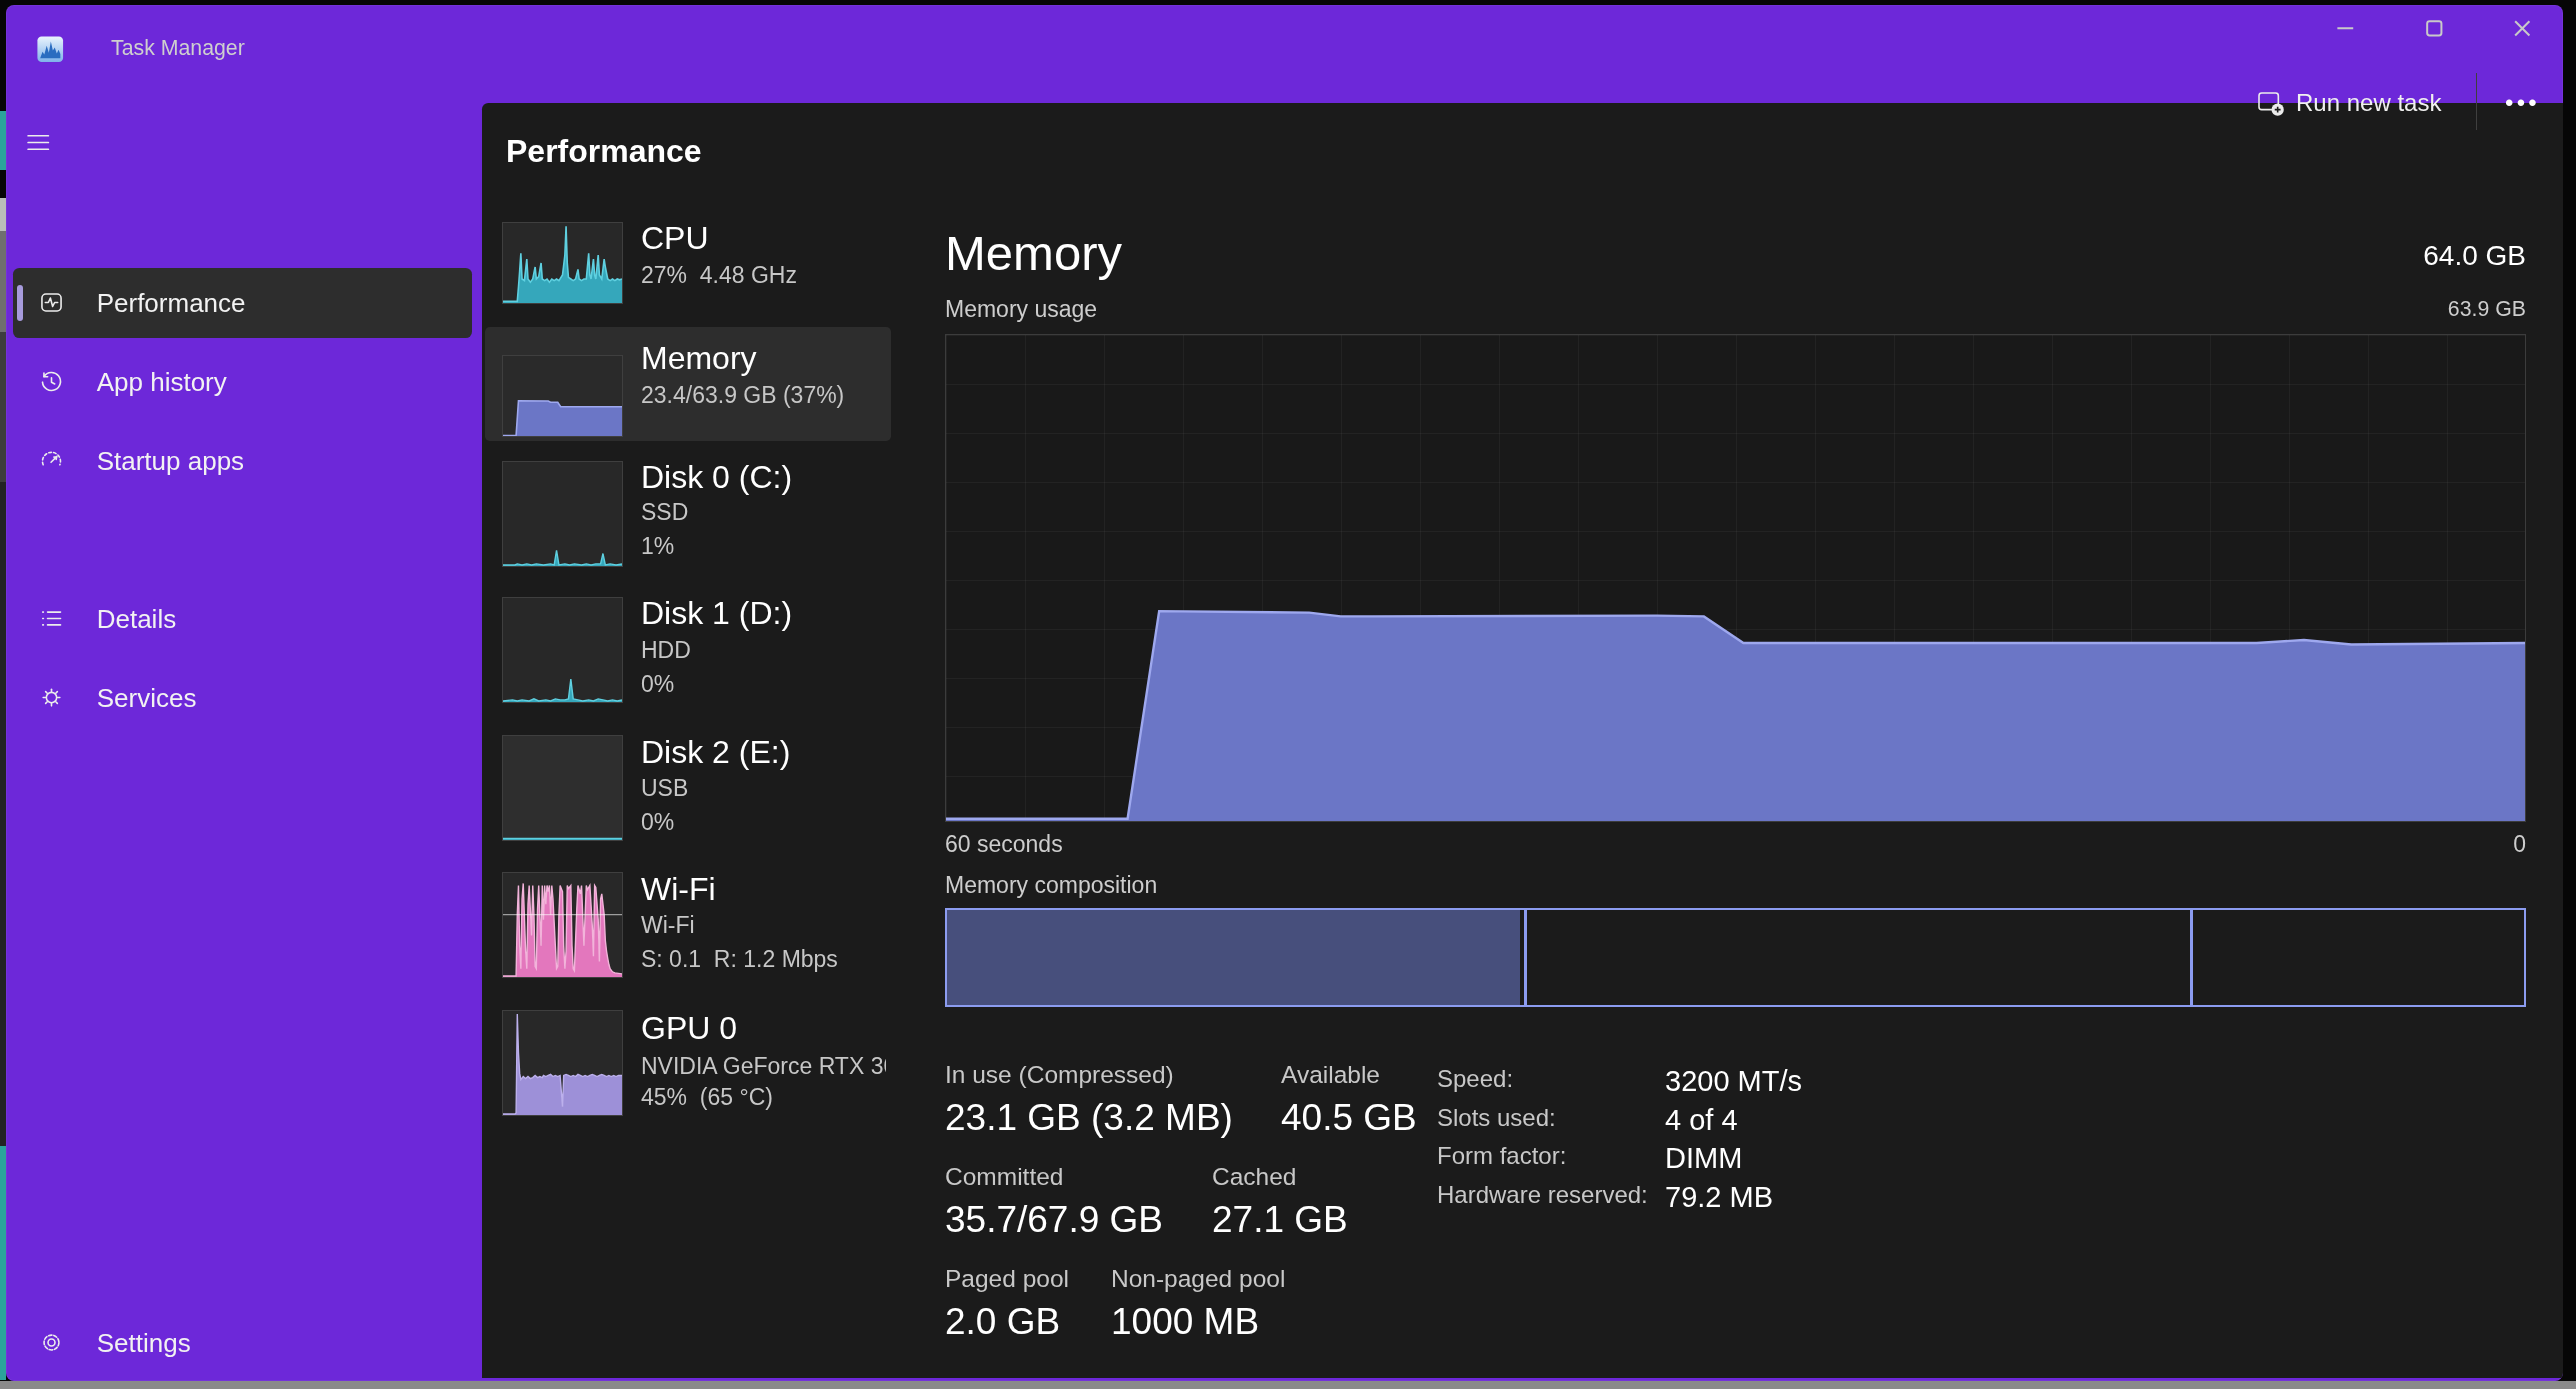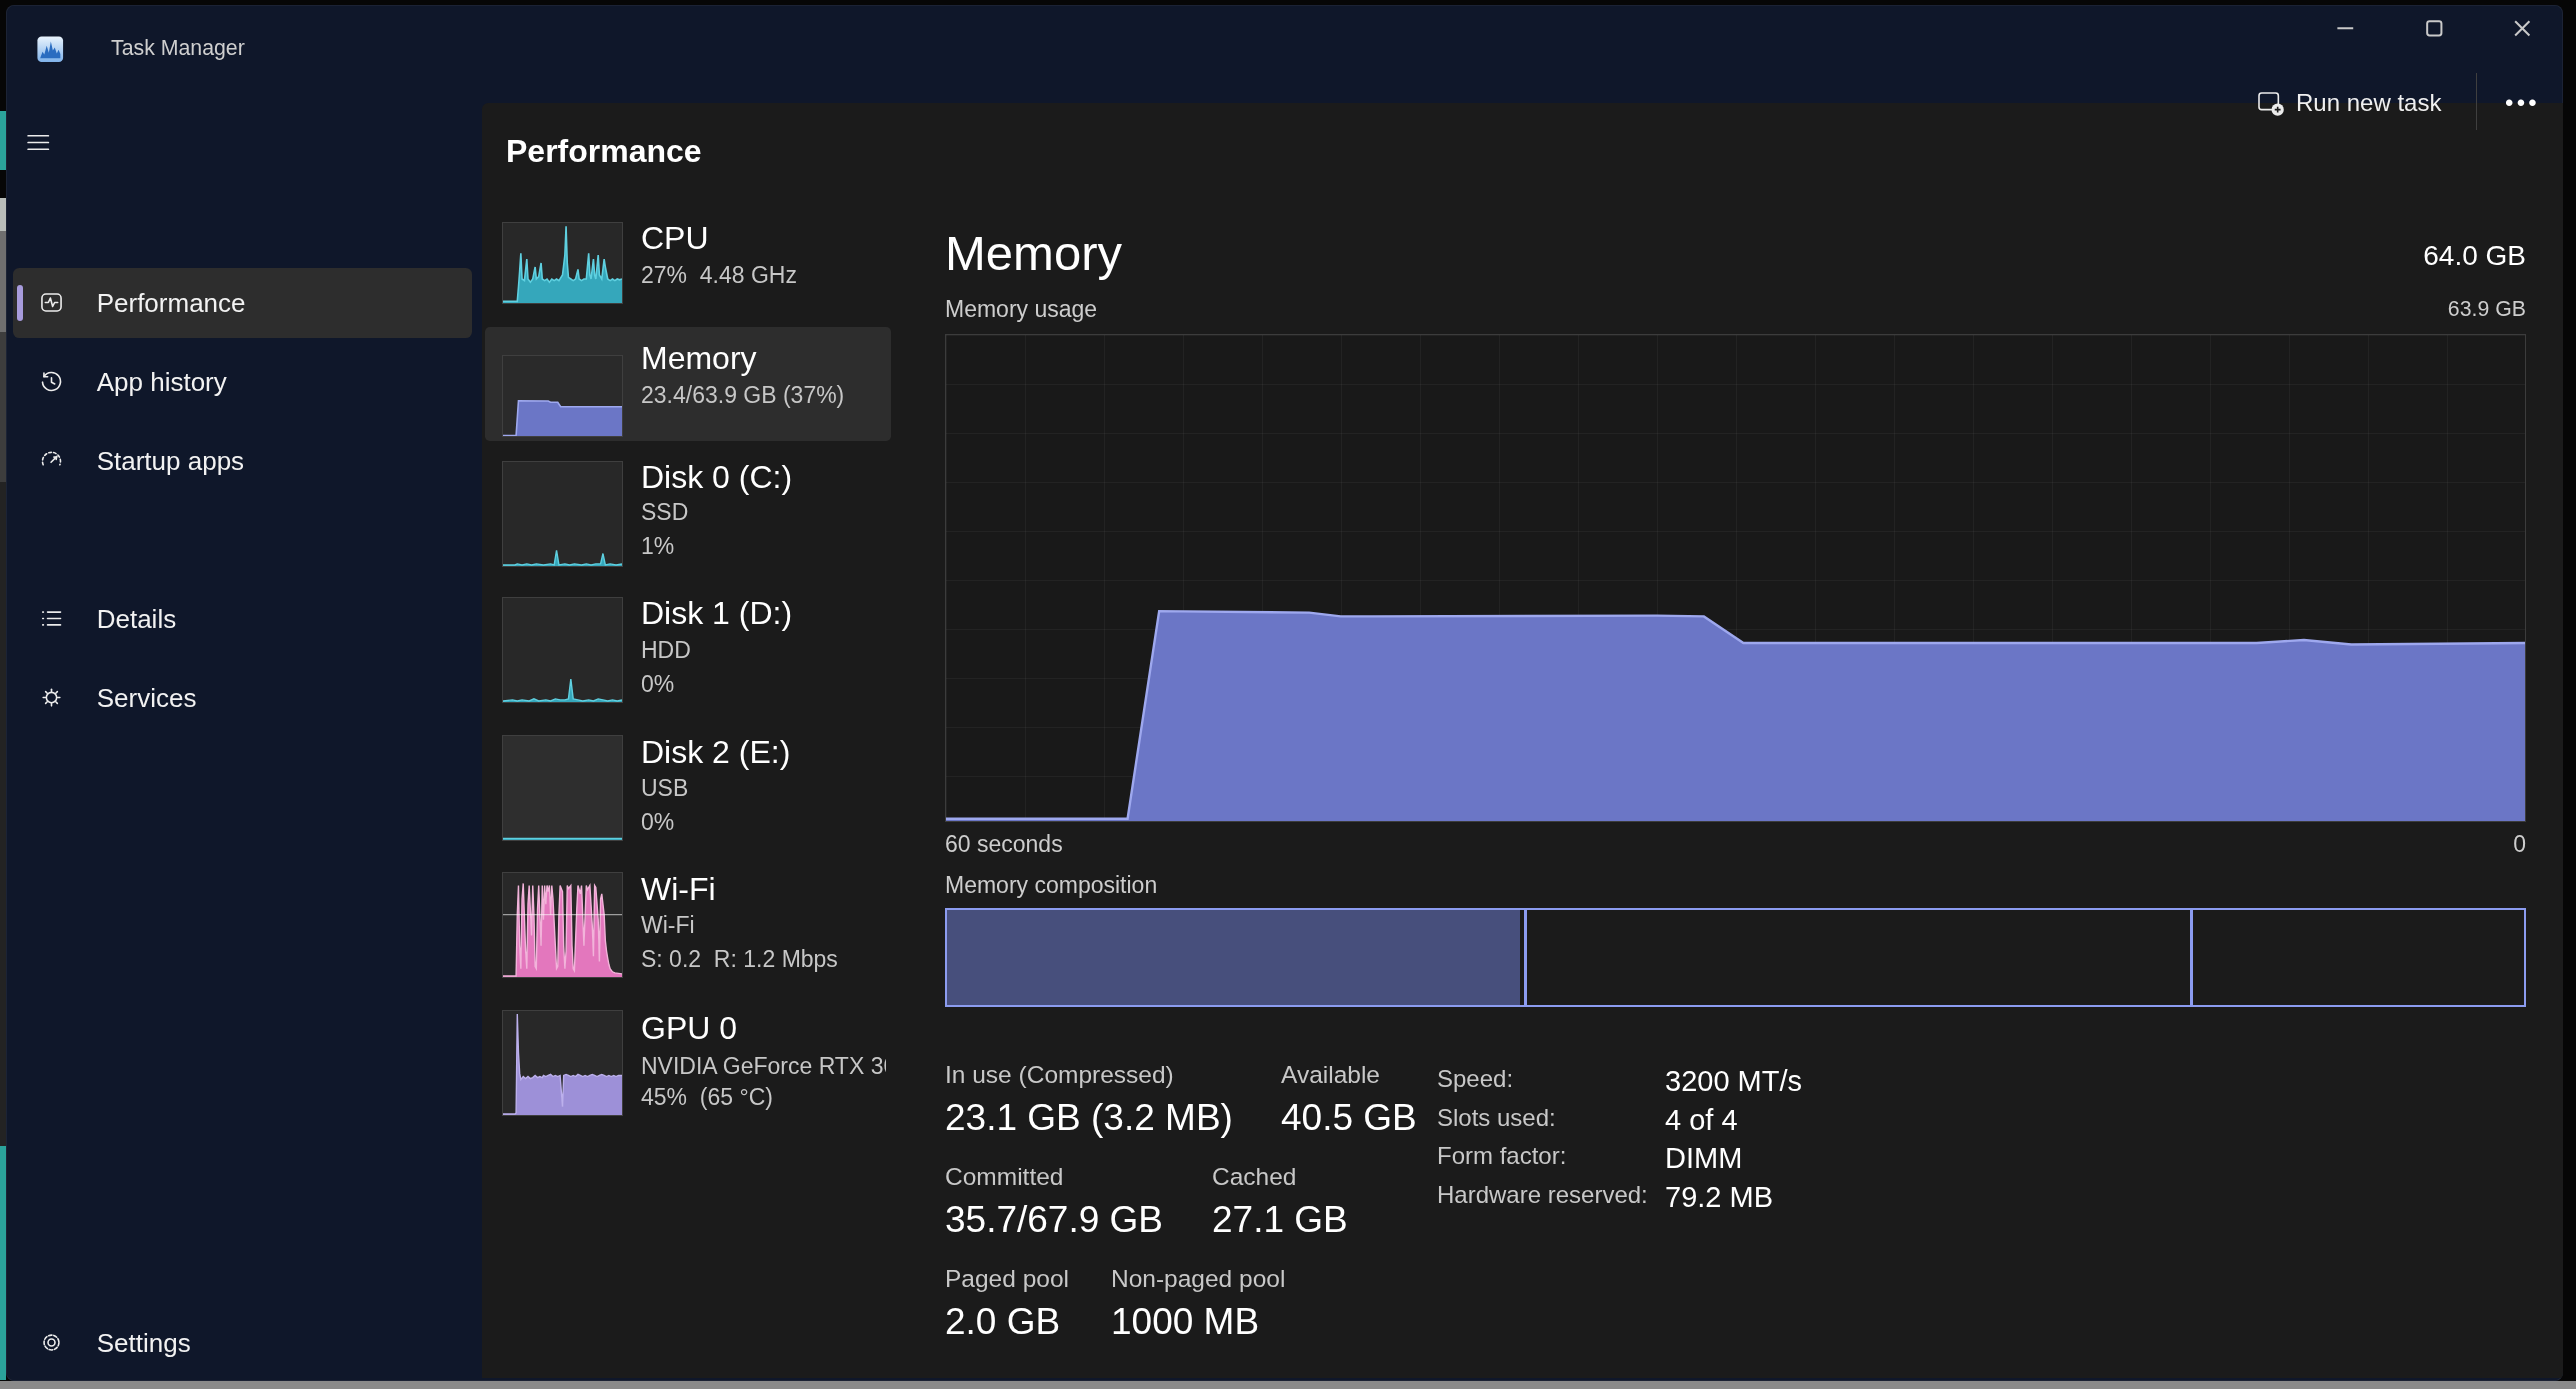--- a/index.html
+++ b/index.html
@@ -2,21 +2,21 @@
 <html style="font-size:12.7px"><head>
 <meta charset="utf-8">
 <style>
   html,body{margin:0;padding:0;width:2576px;height:1389px;overflow:hidden;
     background:#060606;font-family:"Liberation Sans","DejaVu Sans",sans-serif;}
   .abs{position:absolute;}
   
   .strip{position:absolute;}
   
   .window{position:absolute;left:6.3px;top:4.7px;width:2557px;height:1376px;
-    background:#0f172a;border-radius:8px;overflow:hidden;
+    background:#6d28d9;border-radius:8px;overflow:hidden;
     box-shadow:0 0 0 0.8px rgba(255,255,255,0.07) inset;}
   .content{position:absolute;left:-6.3px;top:-4.7px;width:2576px;height:1389px;}
   .panel{position:absolute;left:482px;top:103px;width:2081px;height:1275px;
     background:#1b1b1b;border-radius:6.3px 0 0 0;}
   .ttext{color:#cfcfcf;font-size:21.3px;}
   .winctl{position:absolute;top:4.7px;width:74px;height:47px;display:flex;
     align-items:center;justify-content:center;}
   .winctl svg{display:block;}
   
   .nav-item{position:absolute;left:12.7px;width:459px;height:70px;border-radius:6.3px;}
@@ -257,21 +257,21 @@
   <div class="tile" style="top:860px;height:138px;">
     <div class="graph" style="top:12px;height:106px;">
       <svg class="spark" viewBox="0 0 100 100" preserveAspectRatio="none">
         <polygon fill="#e377bd" points="0,100 0.00,99.00 11.00,99.00 12.00,40.00 13.00,12.00 14.00,70.00 15.00,92.00 16.00,25.00 17.00,10.00 19.00,75.00 20.00,92.00 21.00,30.00 22.00,12.00 24.00,60.00 25.00,12.00 26.00,40.00 27.00,90.00 28.00,92.00 29.00,35.00 30.00,12.00 32.00,70.00 33.00,12.00 34.00,45.00 35.00,12.00 36.00,30.00 37.00,12.00 38.00,18.00 39.00,12.00 40.00,40.00 41.00,12.00 42.00,25.00 44.00,70.00 45.00,92.00 46.00,90.00 47.00,40.00 48.00,12.00 50.00,18.00 51.00,70.00 52.00,92.00 53.00,75.00 54.00,12.00 55.00,15.00 57.00,12.00 58.00,70.00 59.00,92.00 60.00,94.00 62.00,35.00 63.00,12.00 65.00,20.00 66.00,12.00 68.00,70.00 70.00,12.00 71.00,16.00 73.00,12.00 75.00,50.00 76.00,80.00 77.00,12.00 78.00,14.00 80.00,45.00 81.00,85.00 82.00,25.00 83.00,20.00 85.00,40.00 86.00,65.00 87.00,75.00 88.00,82.00 89.00,88.00 90.00,92.00 92.00,95.00 94.00,96.00 100.00,97.00 100,100"></polygon>
             <polyline fill="none" stroke="#f2b3da" stroke-width="1.4" points="0.00,99.00 11.00,99.00 12.00,40.00 13.00,12.00 14.00,70.00 15.00,92.00 16.00,25.00 17.00,10.00 19.00,75.00 20.00,92.00 21.00,30.00 22.00,12.00 24.00,60.00 25.00,12.00 26.00,40.00 27.00,90.00 28.00,92.00 29.00,35.00 30.00,12.00 32.00,70.00 33.00,12.00 34.00,45.00 35.00,12.00 36.00,30.00 37.00,12.00 38.00,18.00 39.00,12.00 40.00,40.00 41.00,12.00 42.00,25.00 44.00,70.00 45.00,92.00 46.00,90.00 47.00,40.00 48.00,12.00 50.00,18.00 51.00,70.00 52.00,92.00 53.00,75.00 54.00,12.00 55.00,15.00 57.00,12.00 58.00,70.00 59.00,92.00 60.00,94.00 62.00,35.00 63.00,12.00 65.00,20.00 66.00,12.00 68.00,70.00 70.00,12.00 71.00,16.00 73.00,12.00 75.00,50.00 76.00,80.00 77.00,12.00 78.00,14.00 80.00,45.00 81.00,85.00 82.00,25.00 83.00,20.00 85.00,40.00 86.00,65.00 87.00,75.00 88.00,82.00 89.00,88.00 90.00,92.00 92.00,95.00 94.00,96.00 100.00,97.00"></polyline>
         <line x1="0" x2="100" y1="40" y2="40" stroke="rgba(255,255,255,0.55)" stroke-width="1.4"></line>
           </svg>
     </div>
     <div class="tile-title" style="top:11px;">Wi-Fi</div>
     <div class="tile-sub" style="top:52px;">Wi-Fi</div>
-    <div class="tile-sub" style="top:86px;">S: 0.2  R: 1.2 Mbps</div>
+    <div class="tile-sub" style="top:86px;">S: 0.1  R: 1.2 Mbps</div>
   </div>
 
   <div class="tile" style="top:998px;height:138px;">
     <div class="graph" style="top:12px;height:106px;">
       <svg class="spark" viewBox="0 0 100 100" preserveAspectRatio="none">
         <polygon fill="#9d90d8" points="0,100 0.00,99.00 10.00,99.00 11.00,98.00 12.00,3.00 13.00,40.00 14.00,60.00 15.00,66.00 17.00,63.00 19.00,65.00 21.00,63.00 23.00,65.00 25.00,64.00 27.00,62.00 29.00,64.00 31.00,63.00 33.00,64.00 34.00,62.00 36.00,63.00 38.00,62.00 40.00,61.00 42.00,63.00 44.00,62.00 46.00,63.00 48.00,62.00 50.00,92.00 51.00,62.00 53.00,61.00 55.00,62.00 57.00,63.00 59.00,62.00 61.00,63.00 63.00,61.00 65.00,62.00 67.00,63.00 69.00,62.00 71.00,63.00 73.00,62.00 75.00,61.00 77.00,62.00 79.00,63.00 81.00,62.00 83.00,61.00 85.00,62.00 87.00,63.00 89.00,62.00 91.00,63.00 93.00,62.00 95.00,63.00 97.00,62.00 100.00,62.00 100,100"></polygon>
             <polyline fill="none" stroke="#bcb0ec" stroke-width="1.4" points="0.00,99.00 10.00,99.00 11.00,98.00 12.00,3.00 13.00,40.00 14.00,60.00 15.00,66.00 17.00,63.00 19.00,65.00 21.00,63.00 23.00,65.00 25.00,64.00 27.00,62.00 29.00,64.00 31.00,63.00 33.00,64.00 34.00,62.00 36.00,63.00 38.00,62.00 40.00,61.00 42.00,63.00 44.00,62.00 46.00,63.00 48.00,62.00 50.00,92.00 51.00,62.00 53.00,61.00 55.00,62.00 57.00,63.00 59.00,62.00 61.00,63.00 63.00,61.00 65.00,62.00 67.00,63.00 69.00,62.00 71.00,63.00 73.00,62.00 75.00,61.00 77.00,62.00 79.00,63.00 81.00,62.00 83.00,61.00 85.00,62.00 87.00,63.00 89.00,62.00 91.00,63.00 93.00,62.00 95.00,63.00 97.00,62.00 100.00,62.00"></polyline>
           </svg>
     </div>
     <div class="tile-title" style="top:12px;">GPU 0</div>

